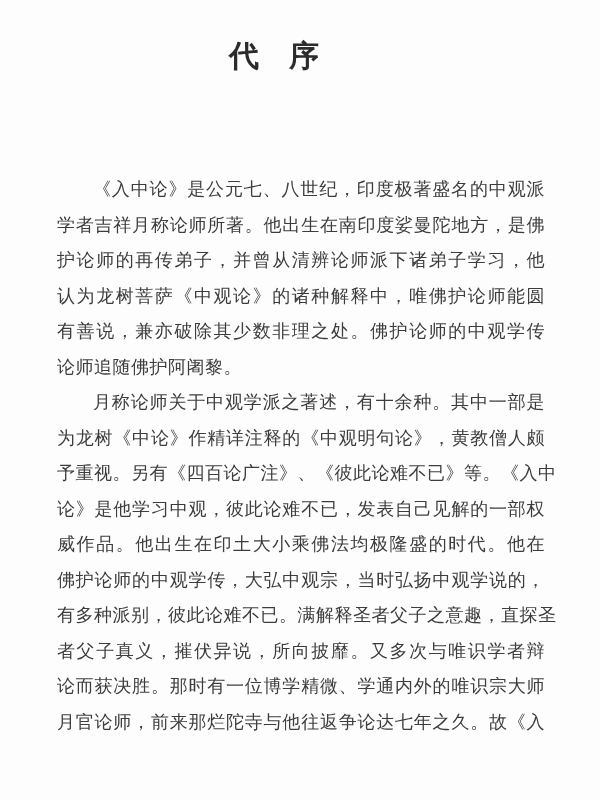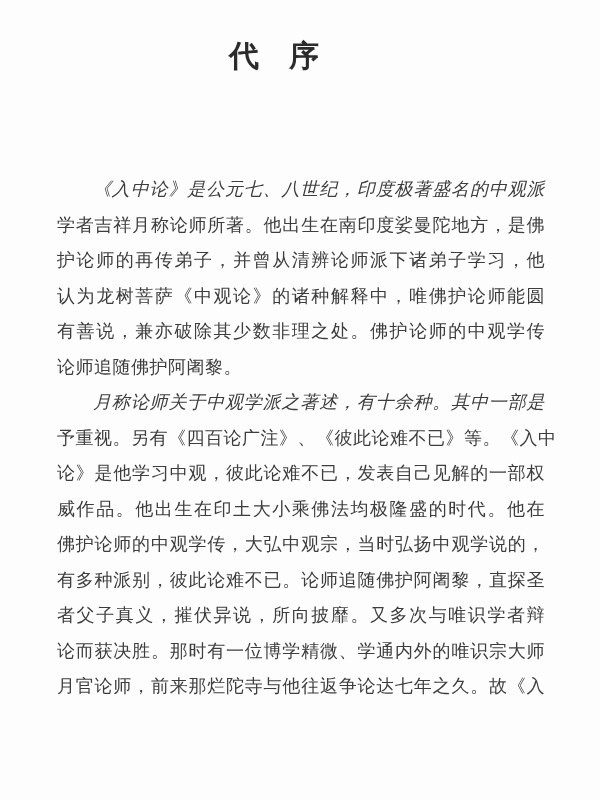--- a/index.html
+++ b/index.html
@@ -52,21 +52,20 @@
     height: 35.5px;
     line-height: 35.5px;
     text-align: justify;
     text-align-last: justify;
     text-justify: inter-character;
     white-space: nowrap;
     letter-spacing: 0.5px;
   }
   .text-line.indent {
     padding-left: 36px;
-    font-style: italic;
   }
   .text-line.para-end {
     text-align-last: left;
   }
 </style>
 </head>
 <body>
 
 <div class="page">
   <h1 class="title">代　序</h1>
@@ -74,23 +73,24 @@
       <div class="para">
         <div class="text-line indent">《入中论》是公元七、八世纪，印度极著盛名的中观派</div>
         <div class="text-line">学者吉祥月称论师所著。他出生在南印度娑曼陀地方，是佛</div>
         <div class="text-line">护论师的再传弟子，并曾从清辨论师派下诸弟子学习，他</div>
         <div class="text-line">认为龙树菩萨《中观论》的诸种解释中，唯佛护论师能圆</div>
         <div class="text-line">有善说，兼亦破除其少数非理之处。佛护论师的中观学传</div>
         <div class="text-line para-end">论师追随佛护阿阇黎。</div>
       </div>
       <div class="para">
         <div class="text-line indent">月称论师关于中观学派之著述，有十余种。其中一部是</div>
+        <div class="text-line">为龙树《中论》作精详注释的《中观明句论》，黄教僧人颇</div>
         <div class="text-line">予重视。另有《四百论广注》、《彼此论难不已》等。《入中</div>
         <div class="text-line">论》是他学习中观，彼此论难不已，发表自己见解的一部权</div>
         <div class="text-line">威作品。他出生在印土大小乘佛法均极隆盛的时代。他在</div>
         <div class="text-line">佛护论师的中观学传，大弘中观宗，当时弘扬中观学说的，</div>
-        <div class="text-line">有多种派别，彼此论难不已。论师追随佛护阿阇黎，直探圣</div>
+        <div class="text-line">有多种派别，彼此论难不已。满解释圣者父子之意趣，直探圣</div>
         <div class="text-line">者父子真义，摧伏异说，所向披靡。又多次与唯识学者辩</div>
         <div class="text-line">论而获决胜。那时有一位博学精微、学通内外的唯识宗大师</div>
         <div class="text-line">月官论师，前来那烂陀寺与他往返争论达七年之久。故《入</div>
       </div>
     </div>
 </div>
 
 </body></html>

